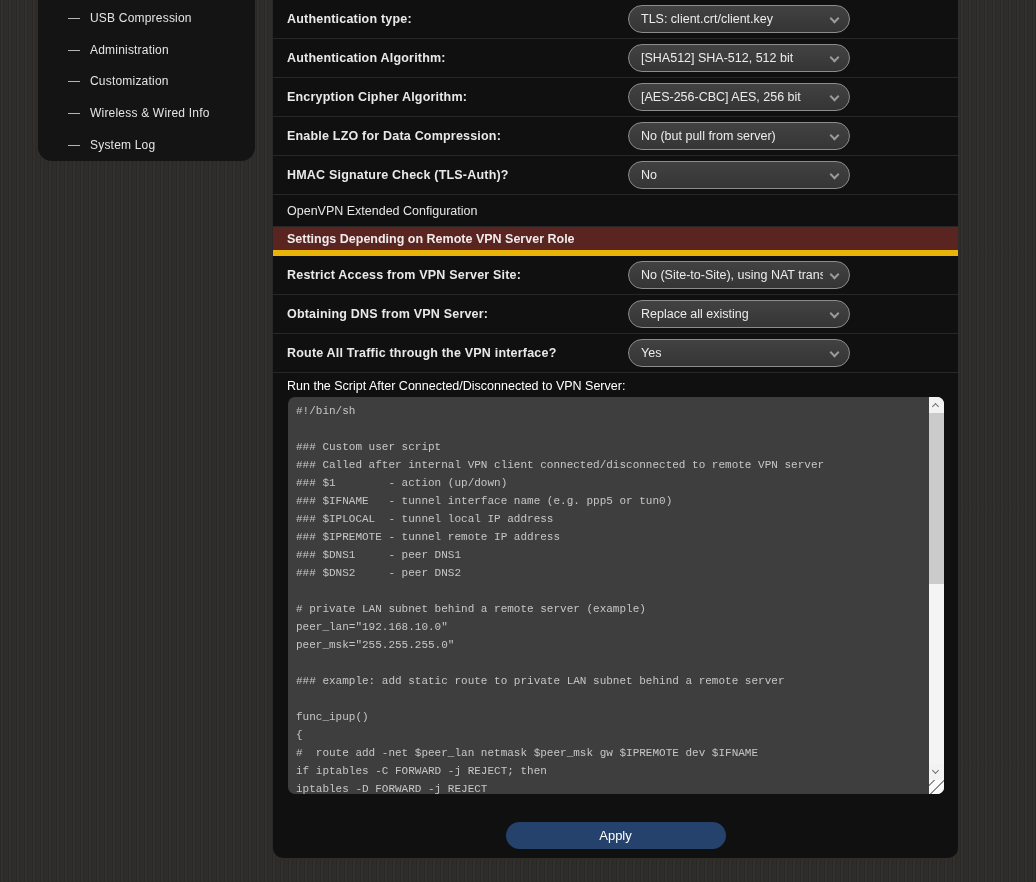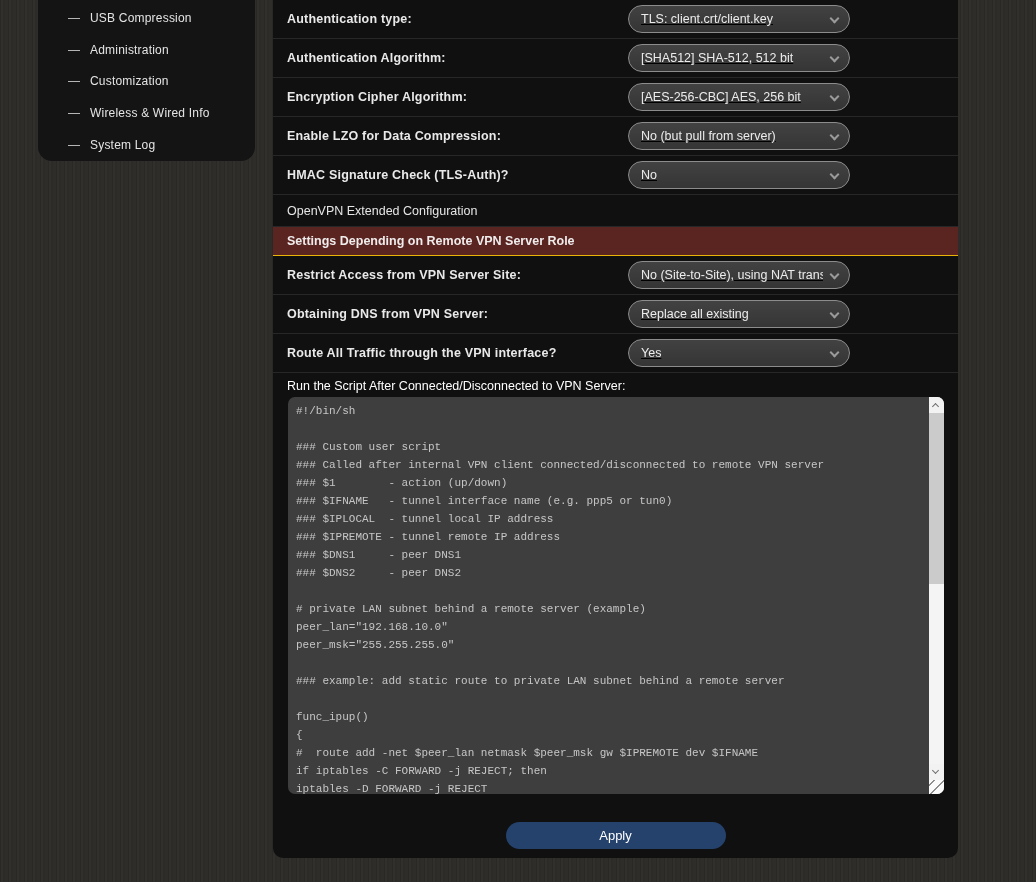--- a/index.html
+++ b/index.html
@@ -37,33 +37,32 @@
     position:relative; height:39px; border-bottom:1px solid #272727;
     display:flex; align-items:center; padding:0 14px;
   }
   .row-label { color:#e9e9e9; font-size:12.5px; font-weight:bold; letter-spacing:.2px; }
   .section-row {
     height:32px; border-bottom:1px solid #272727;
     display:flex; align-items:center; padding:0 14px;
     color:#e6e6e6; font-size:12.5px;
   }
   .section-row.highlight {
-    height:29px; background:#5a2421; border-bottom:1px solid #eab308;
+    height:29px; background:#5a2421; border-bottom:6px solid #eab308;
     font-weight:bold; color:#efecec;
   }
 
   
   .select {
     position:absolute; left:355px; top:50%; transform:translateY(-50%);
     width:222px; height:28px;
     background:linear-gradient(#424242,#353535);
     border:1px solid #8c8c8c; border-radius:14px;
     display:flex; align-items:center; padding:0 26px 0 12px;
     cursor:pointer;
-    text-decoration:underline;
   }
   .select-value {
     color:#ececec; font-size:12.5px; white-space:nowrap; overflow:hidden;
     flex:1; min-width:0;
   }
   .chev {
     position:absolute; right:11px; top:9px; width:7px; height:7px;
     border-right:2px solid #9a9a9a; border-bottom:2px solid #9a9a9a;
     transform:rotate(45deg);
   }

